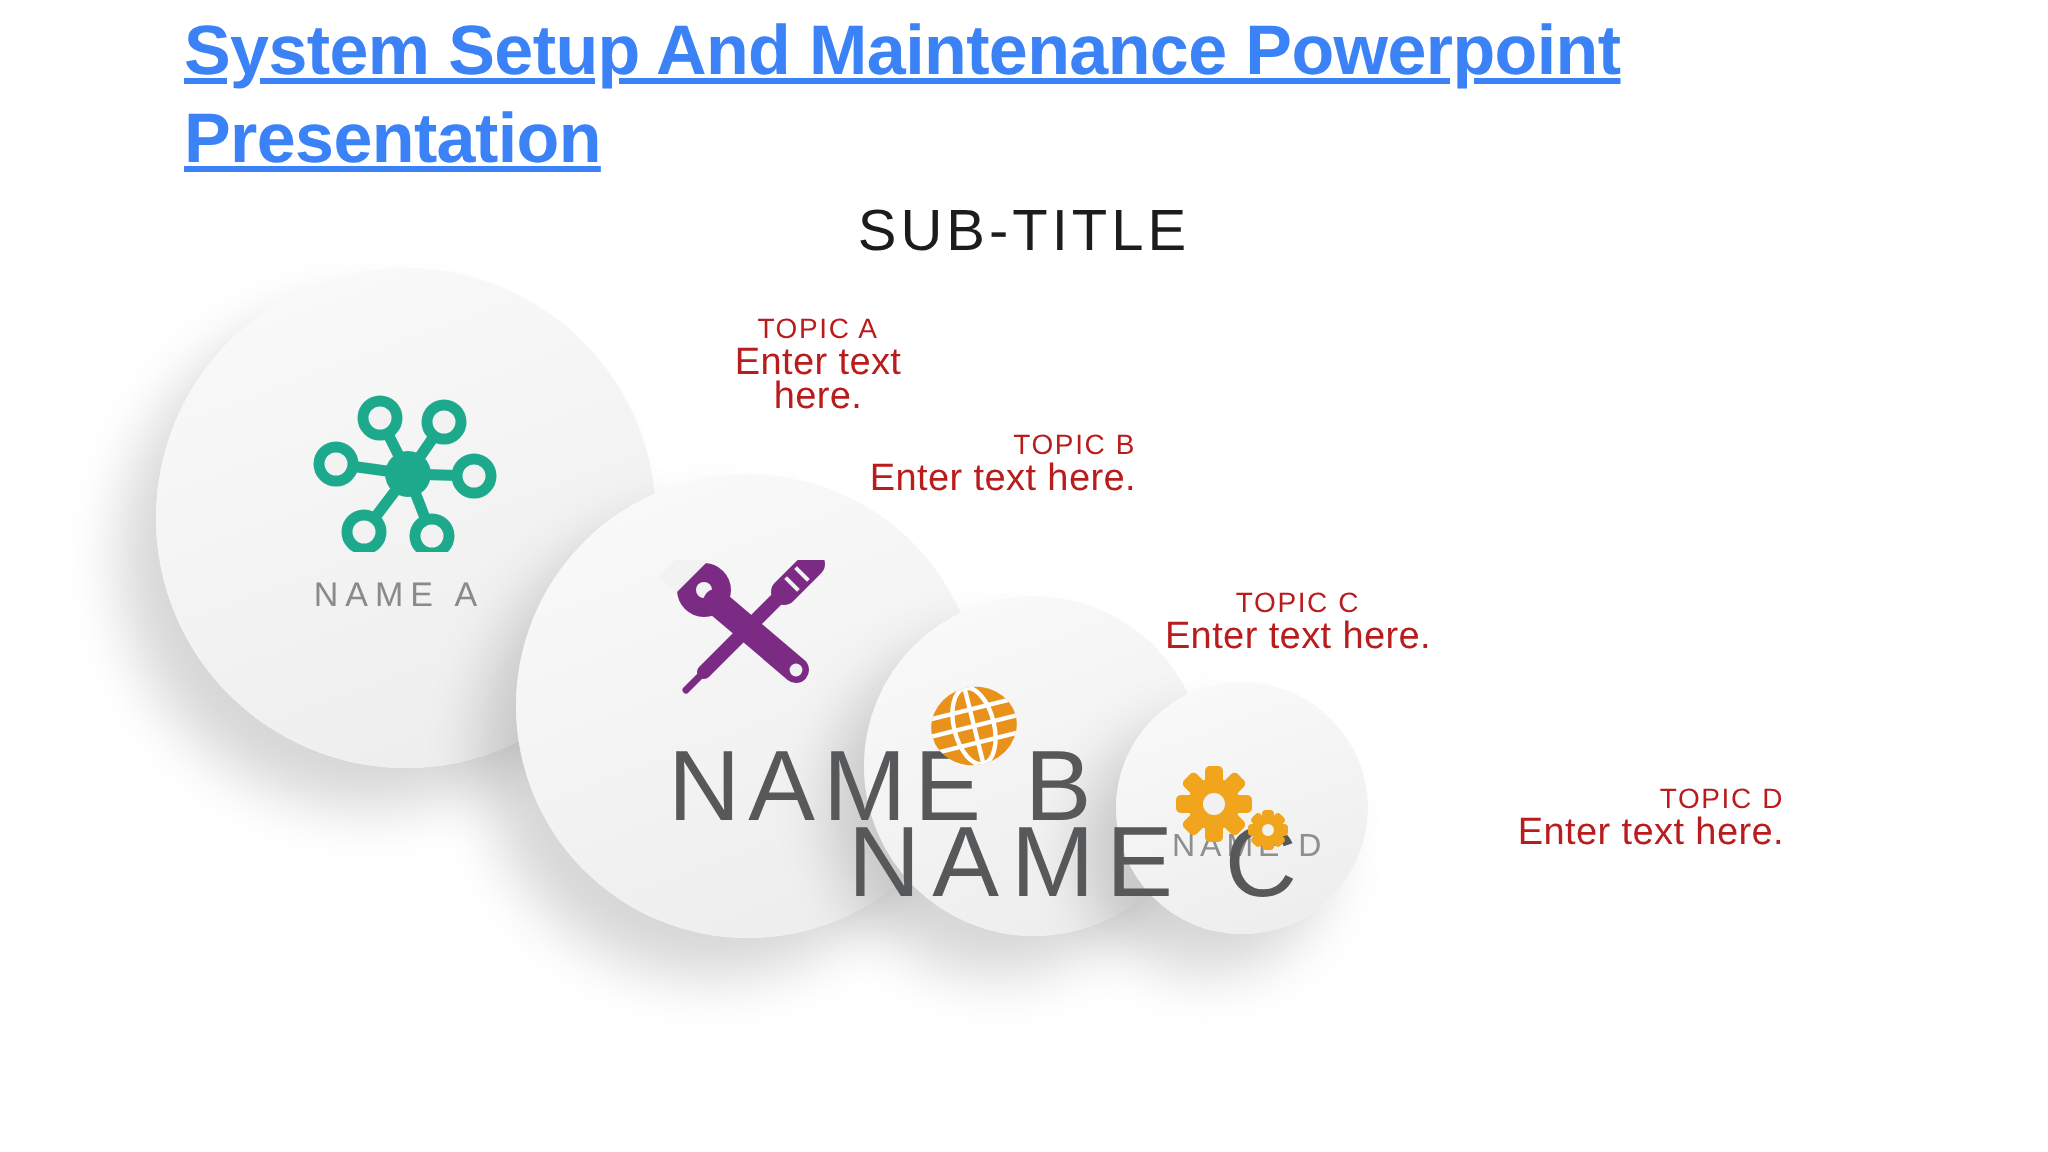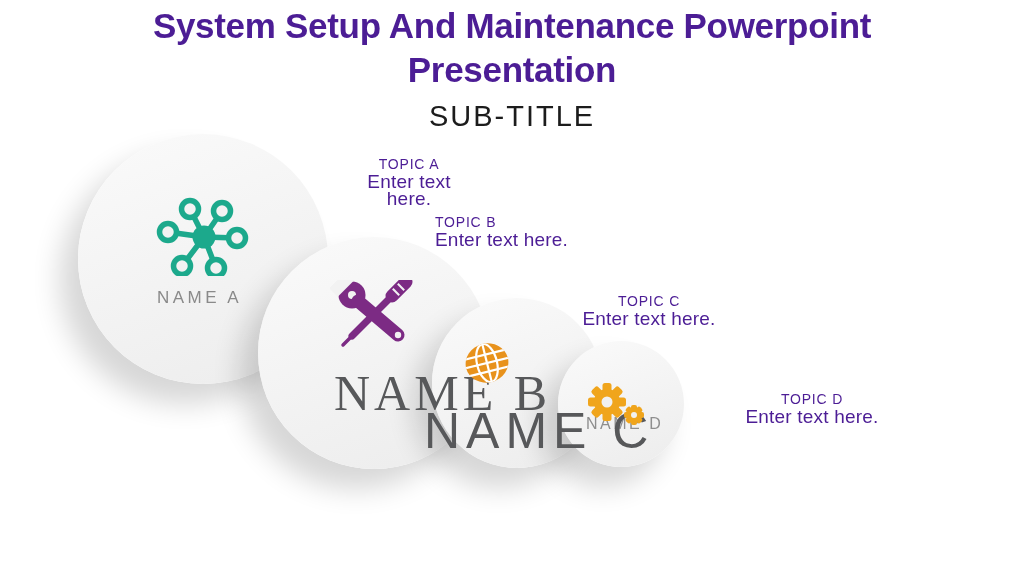--- a/index.html
+++ b/index.html
@@ -1,22 +1,22 @@
 <!DOCTYPE html>
 <html><head>
 <meta charset="utf-8">
 <style>
   html,body{margin:0;padding:0;background:#ffffff;}
   .slide{
     position:relative;width:1024px;height:576px;background:#ffffff;
     overflow:hidden;font-family:"Liberation Sans",sans-serif;
   }
   .title{
-    position:absolute;top:4px;left:92px;width:840px;text-align:center;
-    font-size:35px;line-height:44px;font-weight:700;color:#4c1d95;letter-spacing:-0.3px;
+    position:absolute;top:4px;left:92px;width:840px;text-align:left;
+    font-size:35px;line-height:44px;font-weight:700;color:#3b82f6;letter-spacing:-0.3px;text-decoration:underline;
   }
   .subtitle{
     position:absolute;top:100px;left:0;width:1024px;text-align:center;
     font-size:29px;font-weight:400;color:#1c1c1c;letter-spacing:2px;
   }
   .bubble{
     position:absolute;border-radius:50%;
     background:linear-gradient(160deg,#f9f9f9 10%,#ededed 95%);
     box-shadow:-18px 20px 28px rgba(0,0,0,0.16);
   }
@@ -25,31 +25,31 @@
   .bubble-c{left:432px;top:298px;width:170px;height:170px;z-index:3;}
   .bubble-d{left:558px;top:341px;width:126px;height:126px;z-index:4;}
   .icon{position:absolute;}
   .icon-a{left:153px;top:196px;width:100px;height:80px;z-index:5;}
   .icon-b{left:330px;top:280px;width:85px;height:70px;z-index:5;}
   .icon-c{left:463px;top:342px;width:48px;height:42px;z-index:7;}
   .icon-d{left:585px;top:378px;width:65px;height:50px;z-index:8;}
   .name{position:absolute;color:#57585a;white-space:nowrap;}
   .name-a{left:112px;top:288px;width:175px;text-align:center;
     font-size:17px;letter-spacing:3.5px;color:#8a8a8a;z-index:5;}
-  .name-b{left:334px;top:364px;font-size:50px;letter-spacing:4px;z-index:6;font-family:Liberation Serif, serif;}
+  .name-b{left:334px;top:364px;font-size:50px;letter-spacing:4px;z-index:6;}
   .name-c{left:424px;top:402px;font-size:50px;letter-spacing:6px;z-index:7;}
   .name-d{left:586px;top:415px;font-size:16px;letter-spacing:2.5px;color:#8e8e8e;z-index:6;}
-  .topic{position:absolute;color:#4c1d95;z-index:9;}
+  .topic{position:absolute;color:#b91c1c;z-index:9;}
   .topic-label{font-size:14px;line-height:18px;letter-spacing:0.8px;}
   .topic-body{font-size:19px;line-height:17px;letter-spacing:0.2px;}
   .topic-a{left:347px;top:155px;width:124px;text-align:center;}
   .topic-a .topic-body{max-width:88px;margin:0 auto;}
-  .topic-b{left:435px;top:213px;width:144px;text-align:left;}
+  .topic-b{left:424px;top:213px;width:144px;text-align:right;}
   .topic-c{left:577px;top:276px;width:144px;text-align:center;margin-top:16px;}
-  .topic-d{left:732px;top:390px;width:160px;text-align:center;}
+  .topic-d{left:732px;top:390px;width:160px;text-align:right;}
 </style>
 </head>
 <body>
 
 <div class="slide">
 
   <div class="title">System Setup And Maintenance Powerpoint Presentation</div>
   <div class="subtitle">SUB-TITLE</div>
 
   <div class="bubble bubble-a"></div>

